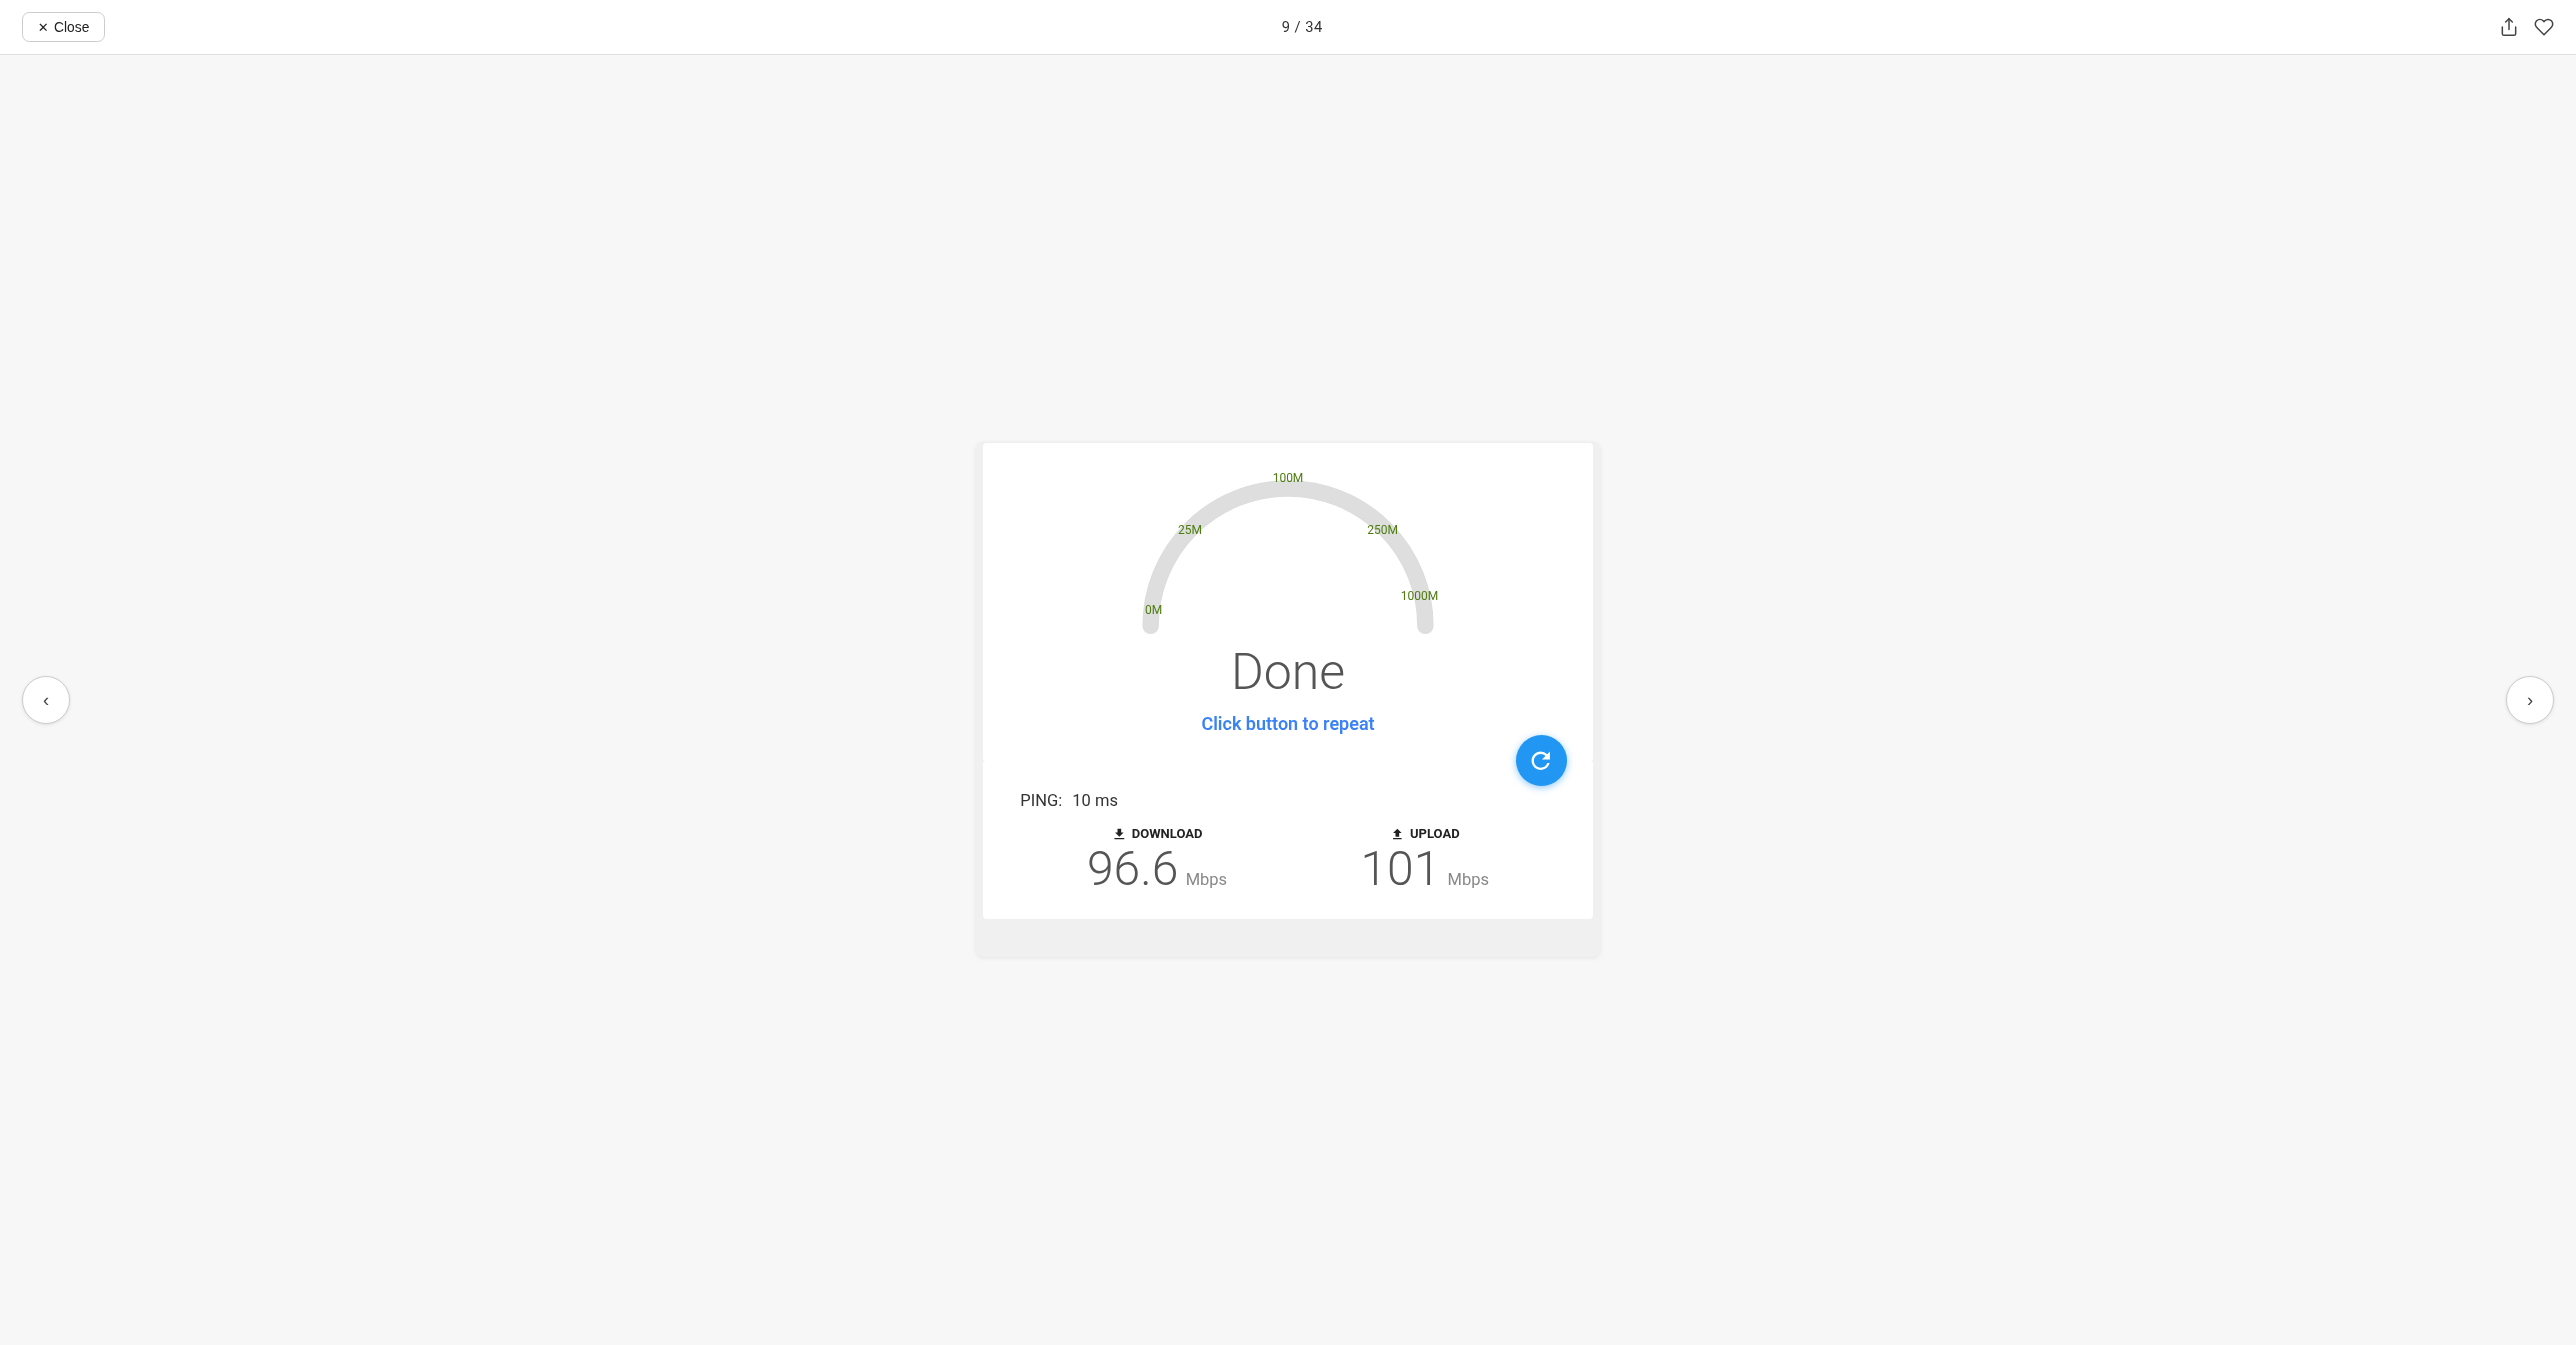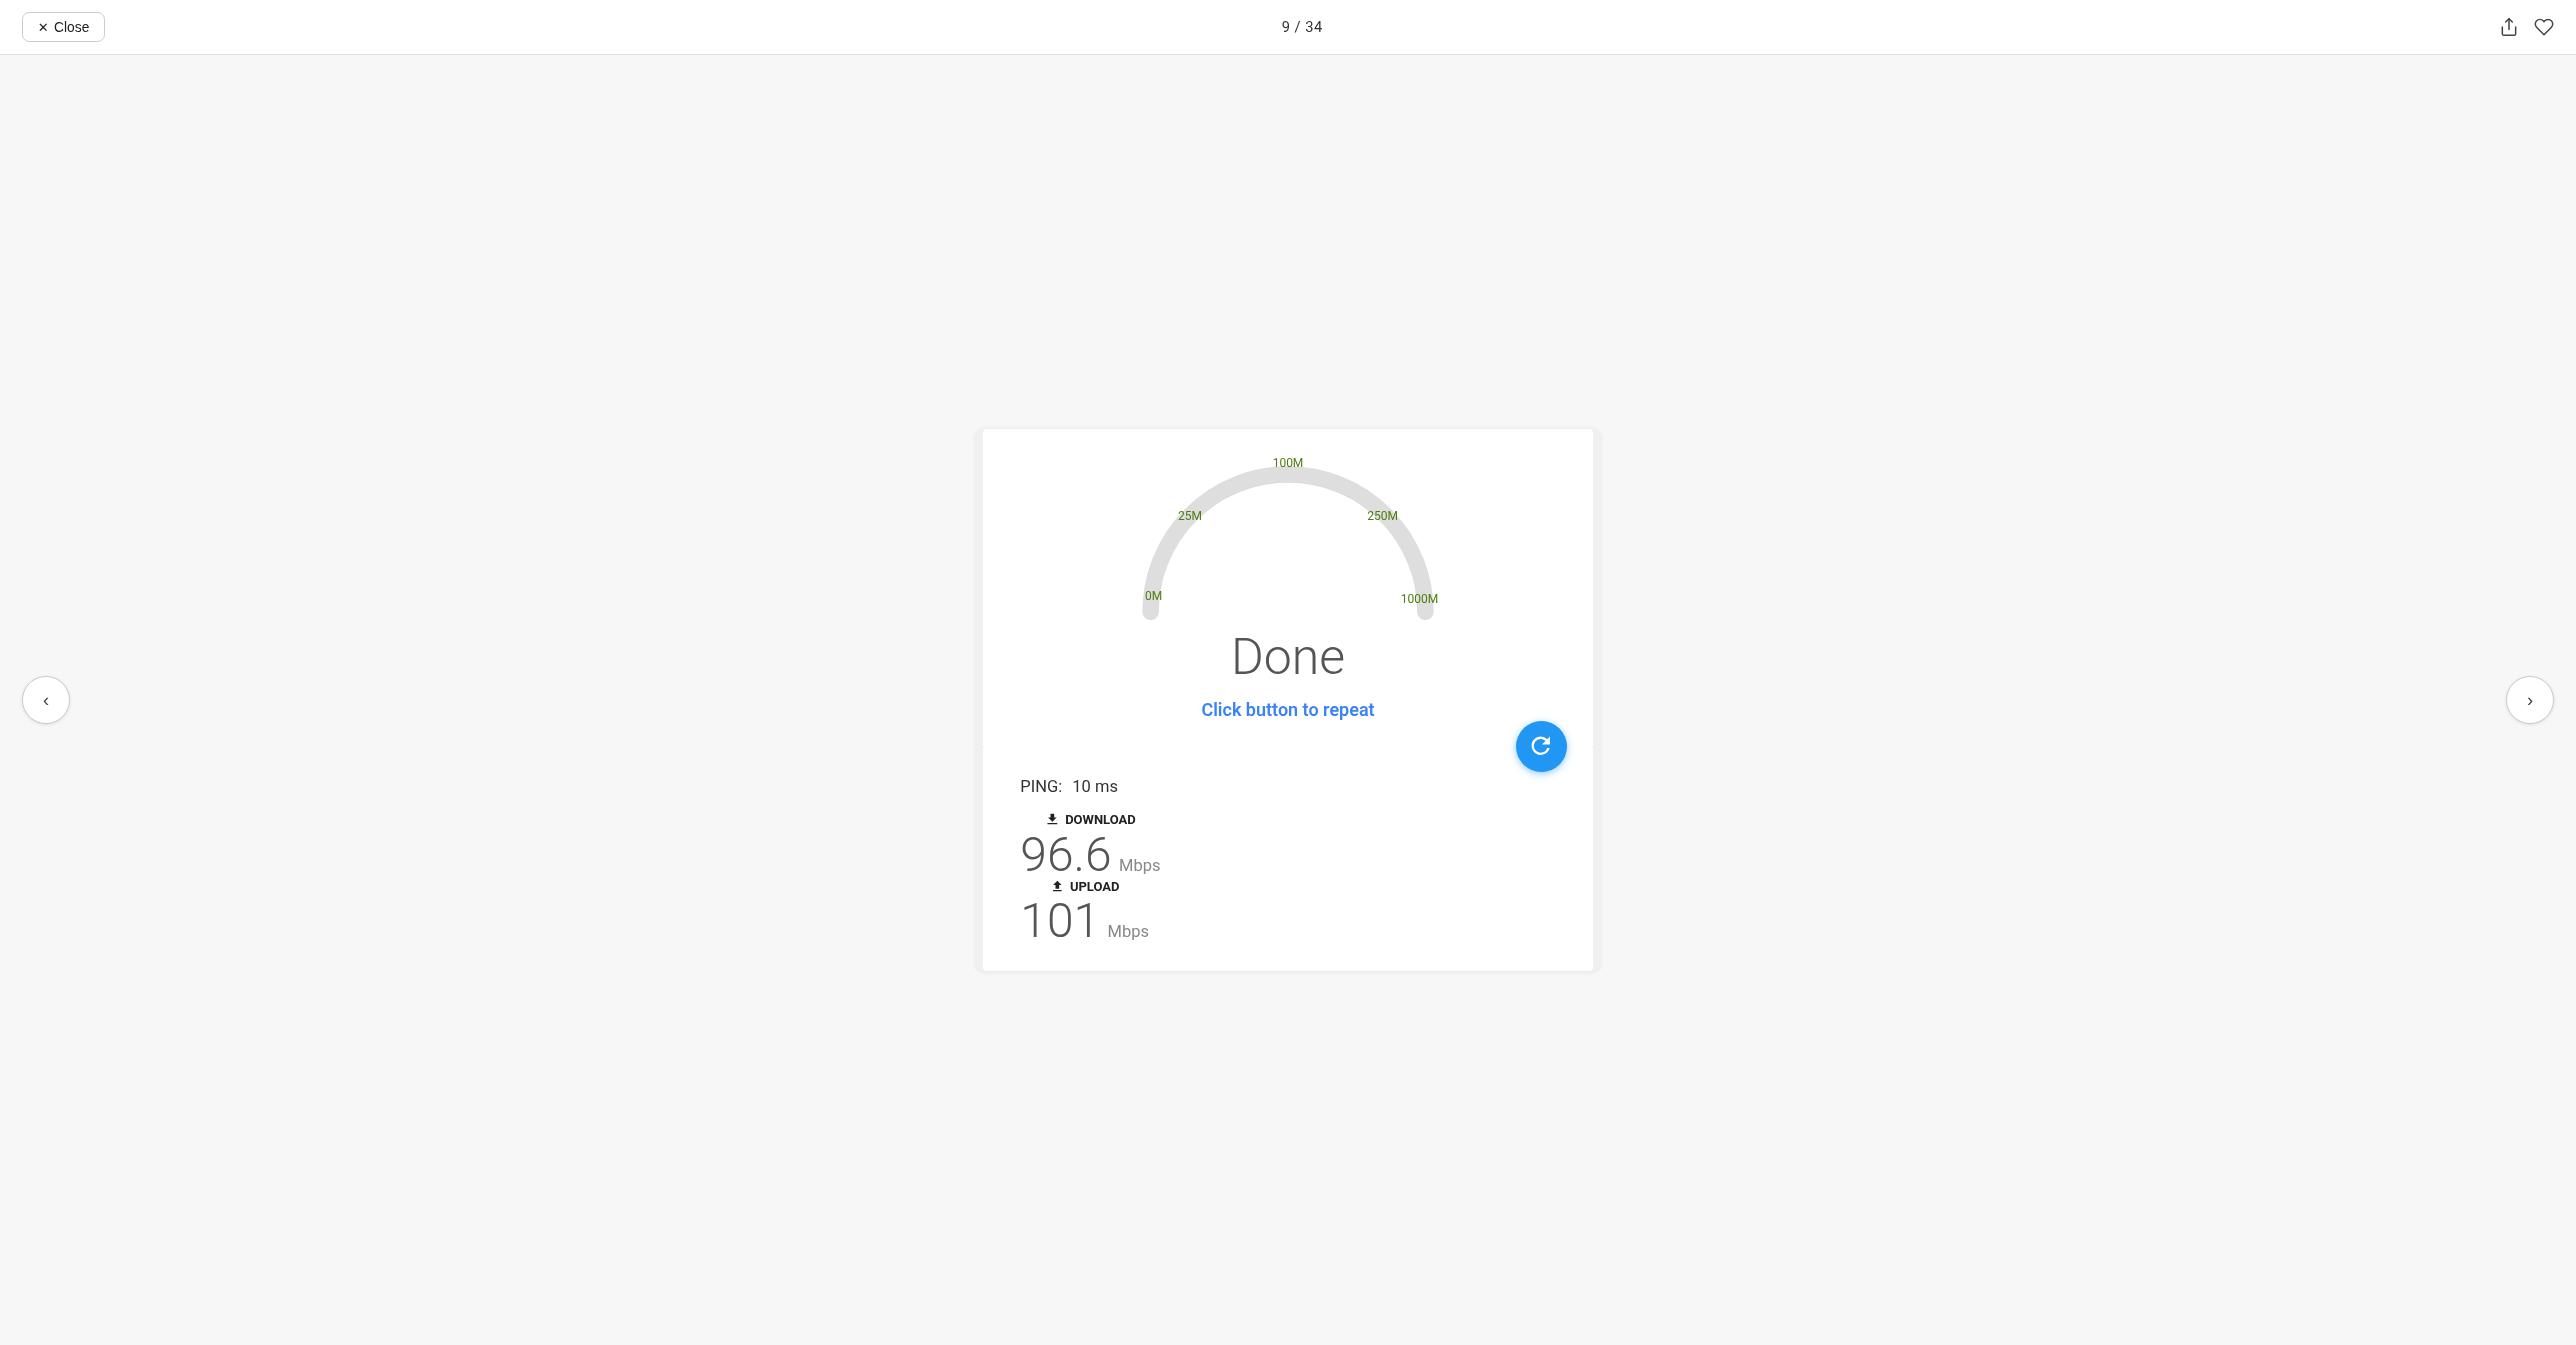--- a/index.html
+++ b/index.html
@@ -149,21 +149,21 @@
       position: absolute;
       font-size: 12px;
       color: #4d7c0f;
     }
 
     
     .label-0m    { bottom: 18.4px; left: 22px; }
     .label-25m   { top: 62px; left: 55px; }
     .label-100m  { top: 9.2px; left: 50%; transform: translateX(-50%); }
     .label-250m  { top: 62px; right: 55px; }
-    .label-1000m { bottom: 15px; right: 14.7px; }
+    .label-1000m { bottom: 32px; right: 14.7px; }
 
     .gauge-arc-svg {
       position: absolute;
       top: 0;
       left: 0;
     }
 
     .done-text {
       font-size: 50px;
       color: #555;
@@ -218,22 +218,21 @@
       color: #333;
     }
     .ping-label {
       font-weight: 400;
       margin-right: 6px;
     }
 
     .speed-row {
       display: flex;
       justify-content: space-around;
-      align-items: flex-start;
-      flex-direction: column;
+      align-items: flex-end;
     }
 
     .speed-block {
       display: flex;
       flex-direction: column;
       align-items: center;
       gap: 3.7px;
     }
     .speed-label {
       font-size: 13px;

